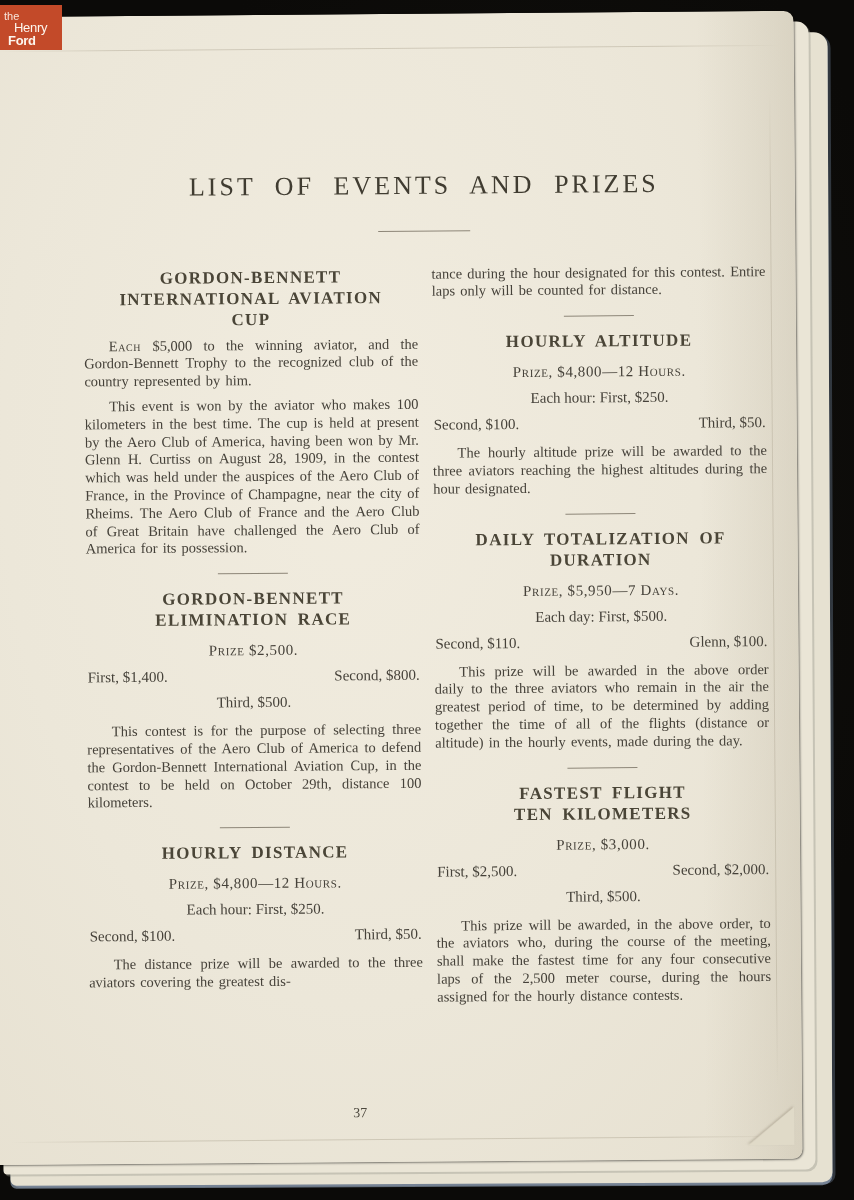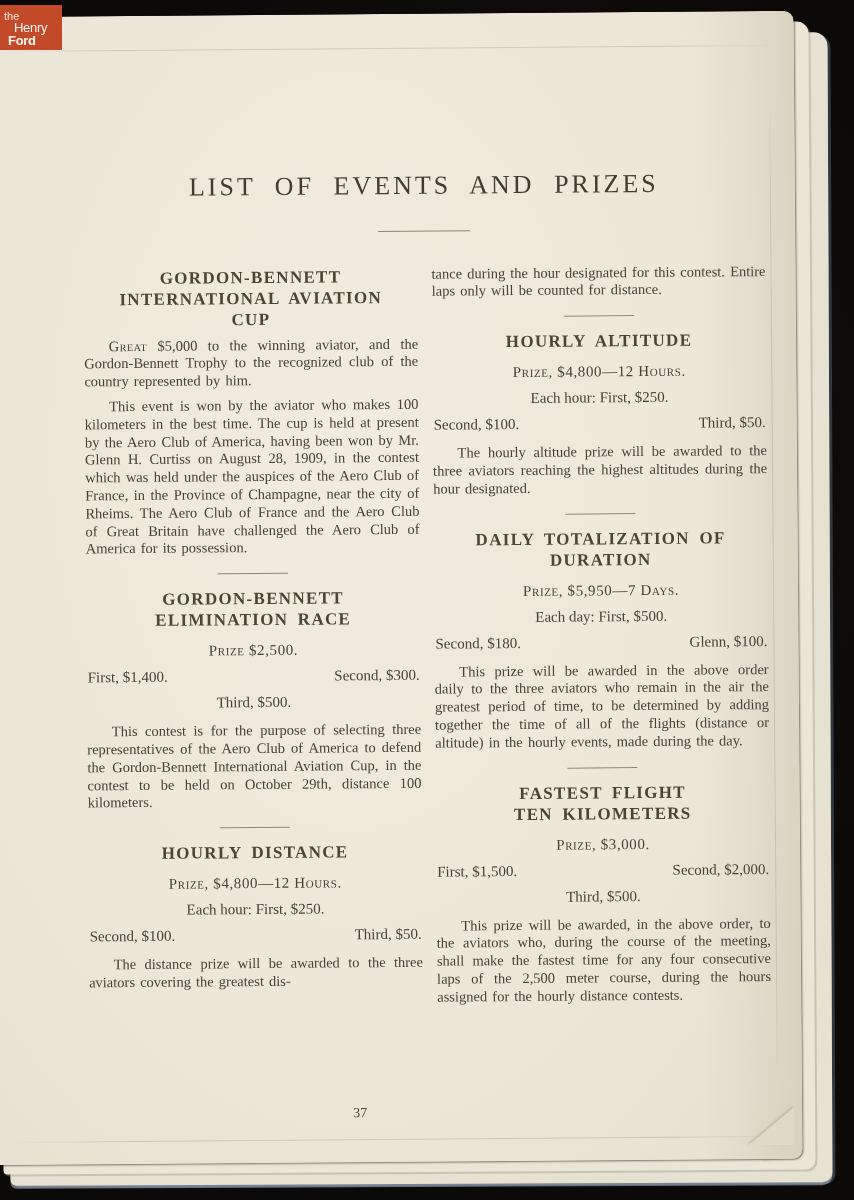--- a/index.html
+++ b/index.html
@@ -154,35 +154,35 @@
     <div class="columns">
 
       <div class="col">
 
         <div>
           <h3 class="heading">
             <span>GORDON-BENNETT</span>
             <span>INTERNATIONAL AVIATION</span>
             <span>CUP</span>
           </h3>
-          <p class="para"><span class="sc">Great</span> <span>$5,000 to the winning aviator, and the Gordon-Bennett Trophy to the recognized club of the country represented by him.</span></p>
+          <p class="para"><span class="sc">Each</span> <span>$5,000 to the winning aviator, and the Gordon-Bennett Trophy to the recognized club of the country represented by him.</span></p>
           <p class="para">This event is won by the aviator who makes 100 kilometers in the best time. The cup is held at present by the Aero Club of America, having been won by Mr. Glenn H. Curtiss on August 28, 1909, in the contest which was held under the auspices of the Aero Club of France, in the Province of Champagne, near the city of Rheims. The Aero Club of France and the Aero Club of Great Britain have challenged the Aero Club of America for its possession.</p>
         </div>
 
         <hr class="divider">
 
         <div>
           <h3 class="heading">
             <span>GORDON-BENNETT</span>
             <span>ELIMINATION RACE</span>
           </h3>
           <p class="prize-line sc">Prize $2,500.</p>
           <div class="pair-line">
             <span>First, $1,400.</span>
-            <span>Second, $300.</span>
+            <span>Second, $800.</span>
           </div>
           <p class="center-line">Third, $500.</p>
           <p class="para">This contest is for the purpose of selecting three representatives of the Aero Club of America to defend the Gordon-Bennett International Aviation Cup, in the contest to be held on October 29th, distance 100 kilometers.</p>
         </div>
 
         <hr class="divider">
 
         <div>
           <h3 class="heading">
             <span>HOURLY DISTANCE</span>
@@ -222,36 +222,36 @@
         <hr class="divider">
 
         <div>
           <h3 class="heading">
             <span>DAILY TOTALIZATION OF</span>
             <span>DURATION</span>
           </h3>
           <p class="prize-line sc">Prize, $5,950—7 Days.</p>
           <p class="center-line">Each day: First, $500.</p>
           <div class="pair-line">
-            <span>Second, $180.</span>
+            <span>Second, $110.</span>
             <span>Glenn, $100.</span>
           </div>
           <p class="para">This prize will be awarded in the above order daily to the three aviators who remain in the air the greatest period of time, to be determined by adding together the time of all of the flights (distance or altitude) in the hourly events, made during the day.</p>
         </div>
 
         <hr class="divider">
 
         <div>
           <h3 class="heading">
             <span>FASTEST FLIGHT</span>
             <span>TEN KILOMETERS</span>
           </h3>
           <p class="prize-line sc">Prize, $3,000.</p>
           <div class="pair-line">
-            <span>First, $1,500.</span>
+            <span>First, $2,500.</span>
             <span>Second, $2,000.</span>
           </div>
           <p class="center-line">Third, $500.</p>
           <p class="para">This prize will be awarded, in the above order, to the aviators who, during the course of the meeting, shall make the fastest time for any four consecutive laps of the 2,500 meter course, during the hours assigned for the hourly distance contests.</p>
         </div>
 
       </div>
     </div>
 
     <div class="page-number">37</div>

